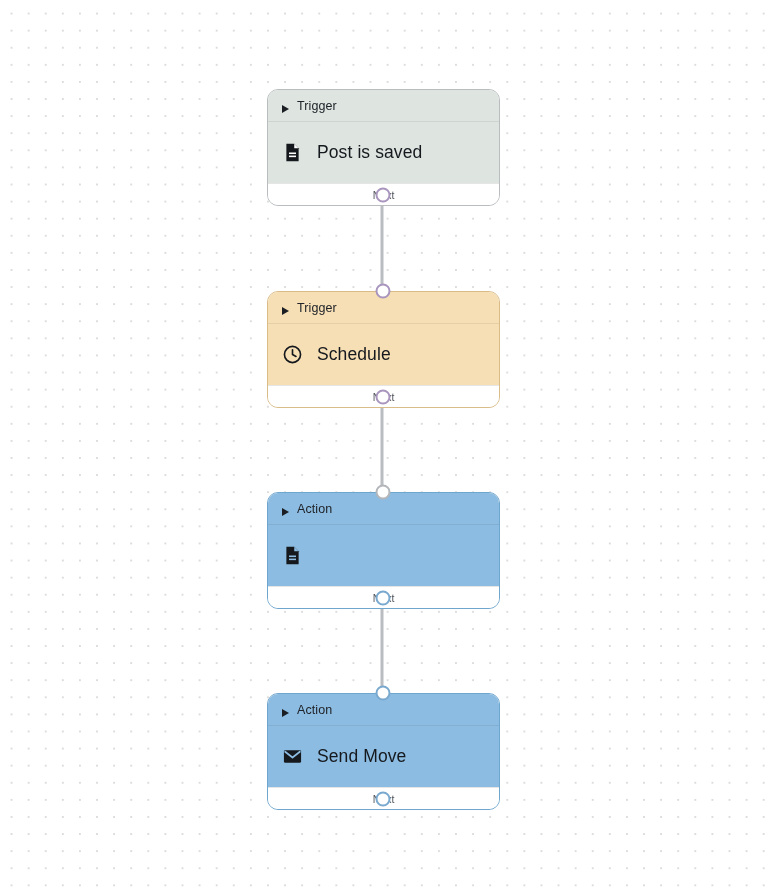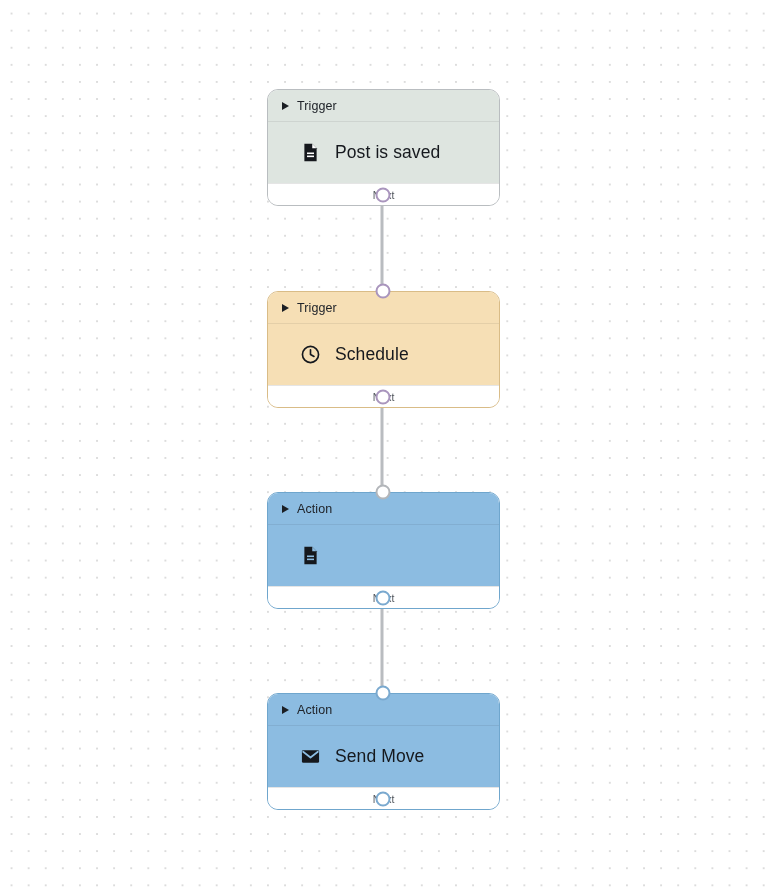--- a/index.html
+++ b/index.html
@@ -59,21 +59,21 @@
     border: 1px solid #b9bdc0;
     border-radius: 11px;
     box-sizing: border-box;
     overflow: hidden;
     z-index: 4;
     background: #ffffff;
   }
 
   .node-header {
     display: flex;
-    align-items: center;
+    align-items: flex-end;
     gap: 8px;
     height: 31px;
     padding: 8px 14px;
     box-sizing: border-box;
     font-size: 12.5px;
     color: #20242a;
   }
   .caret {
     width: 0;
     height: 0;
@@ -82,21 +82,21 @@
     border-bottom: 4.5px solid transparent;
     flex: none;
   }
   .node-header .label { letter-spacing: .1px; }
 
   .node-body {
     display: flex;
     align-items: center;
     gap: 14px;
     height: 62px;
-    padding: 0 32px;
+    padding: 0 14px;
     box-sizing: border-box;
     border-top: 1px solid rgba(0,0,0,.07);
   }
   .node-body .icon {
     width: 21px;
     height: 21px;
     flex: none;
     display: flex;
     align-items: center;
     justify-content: center;

